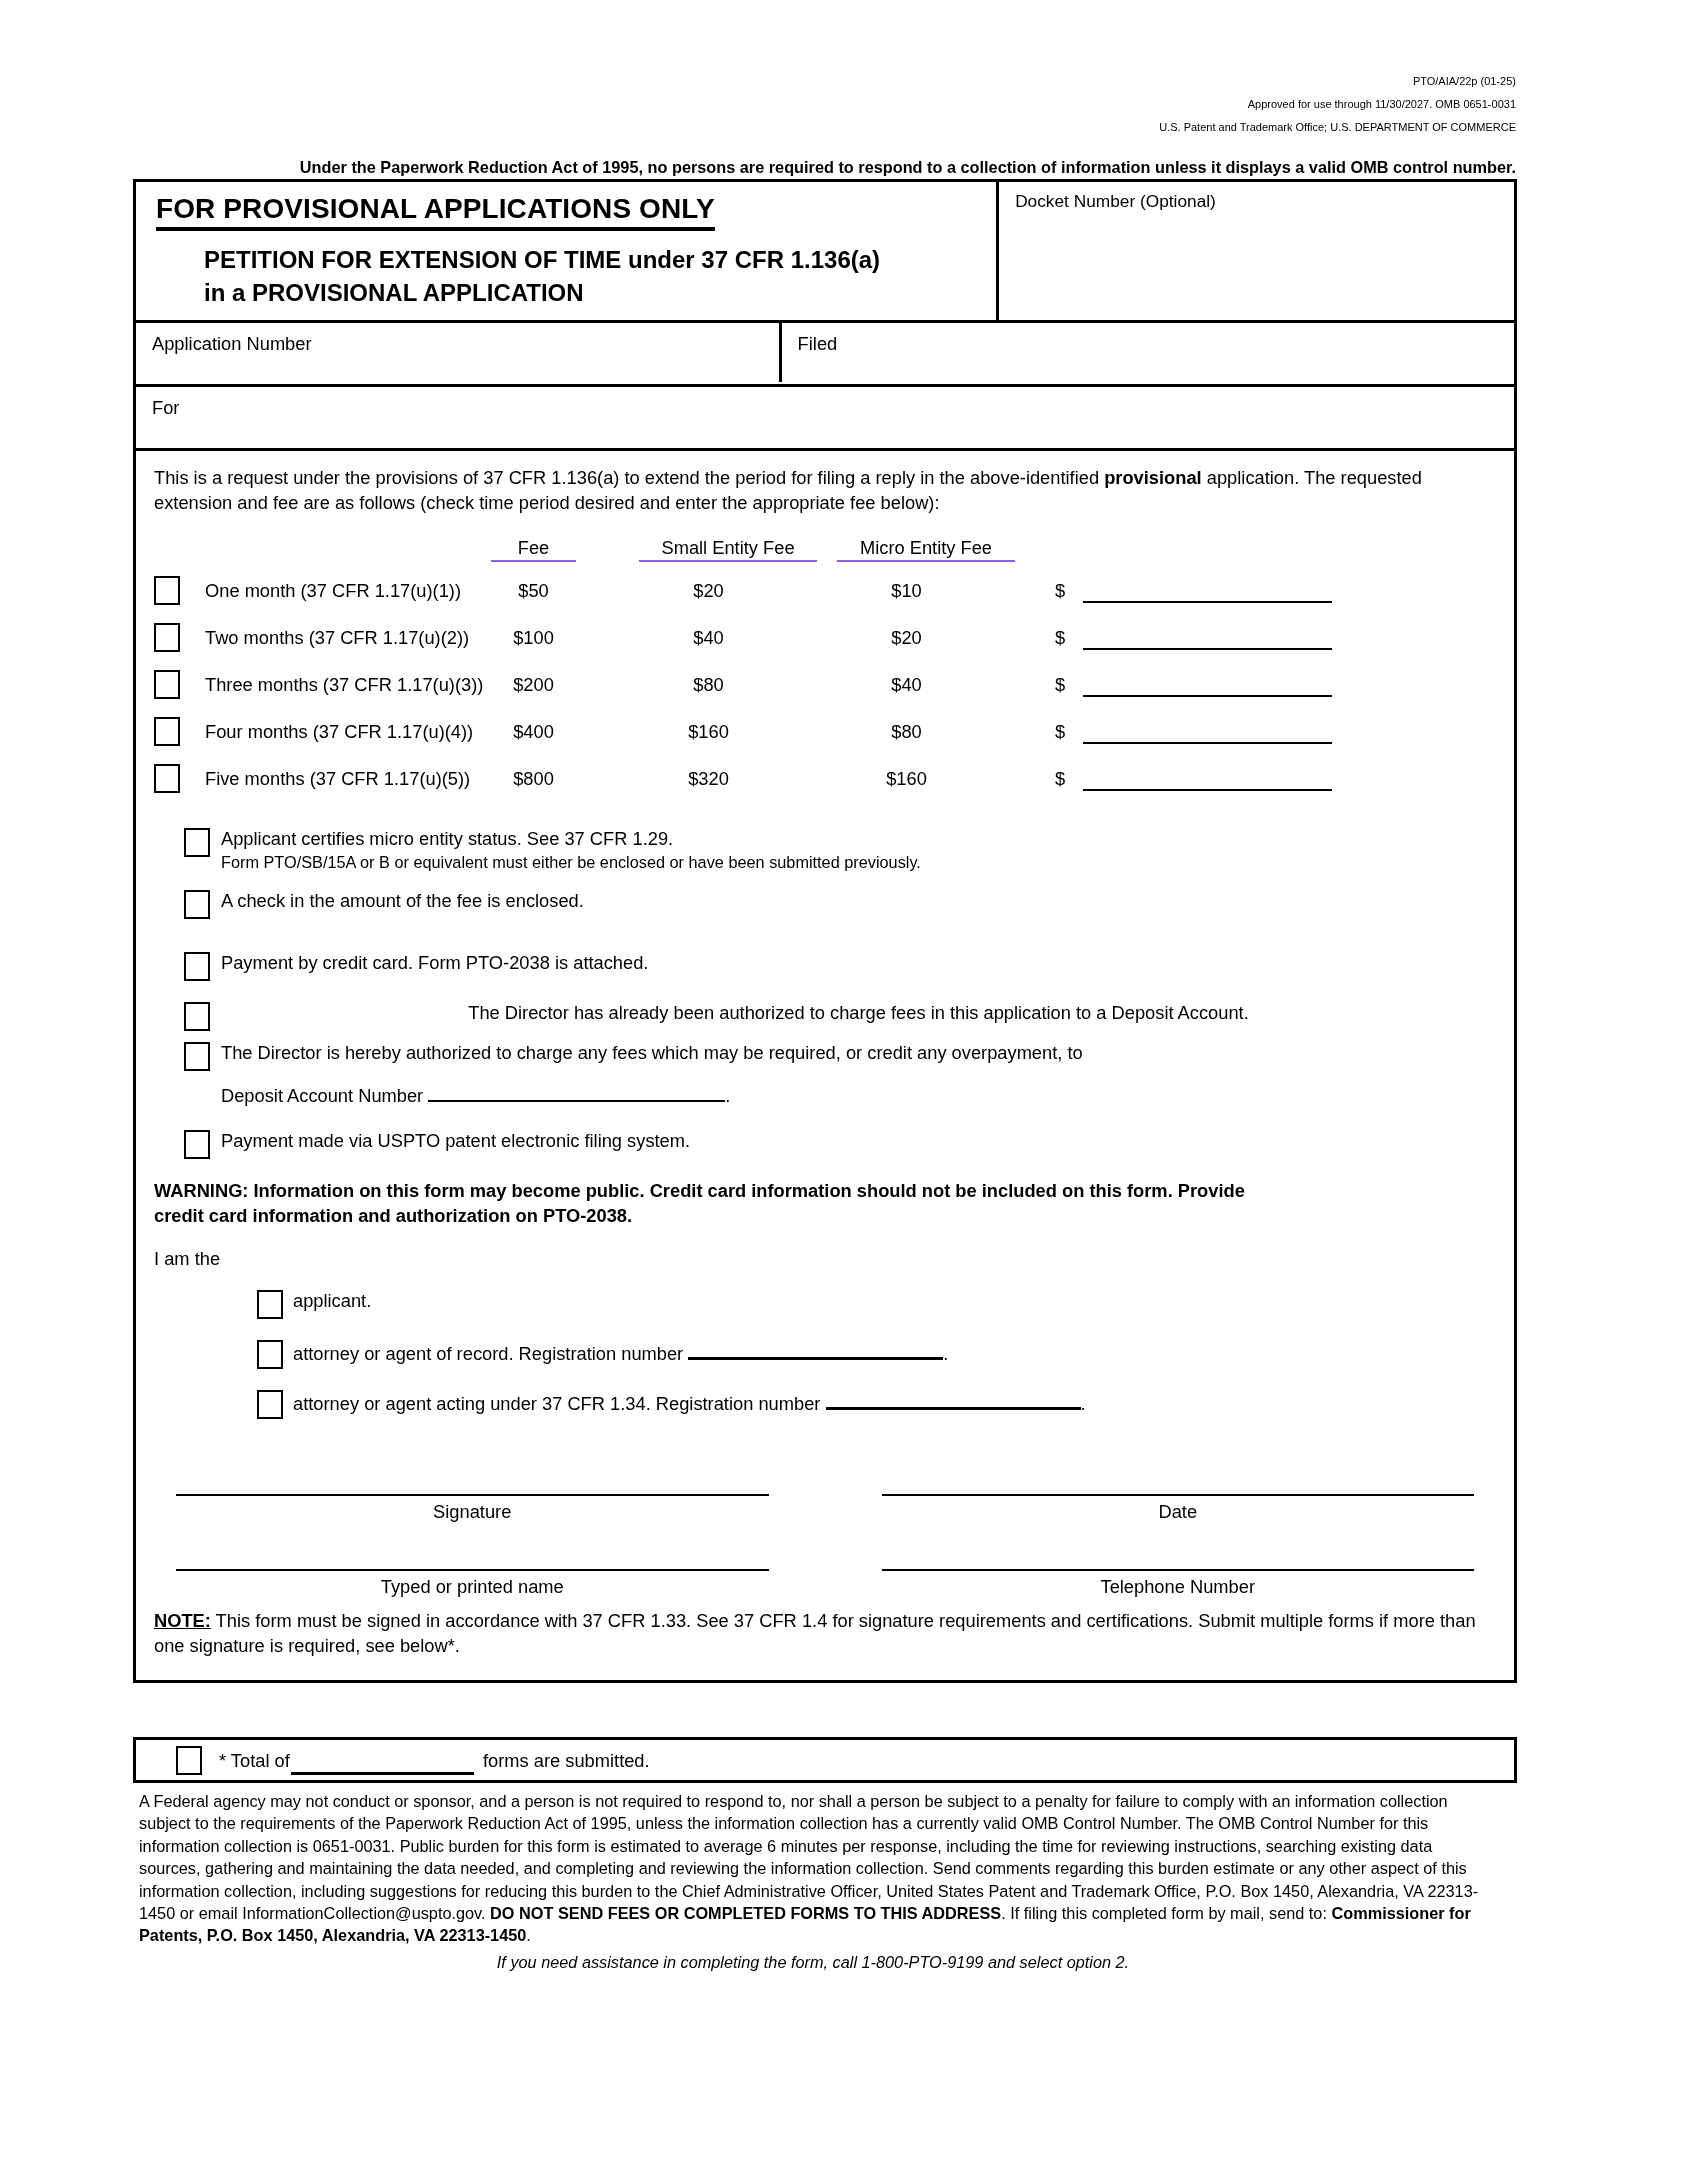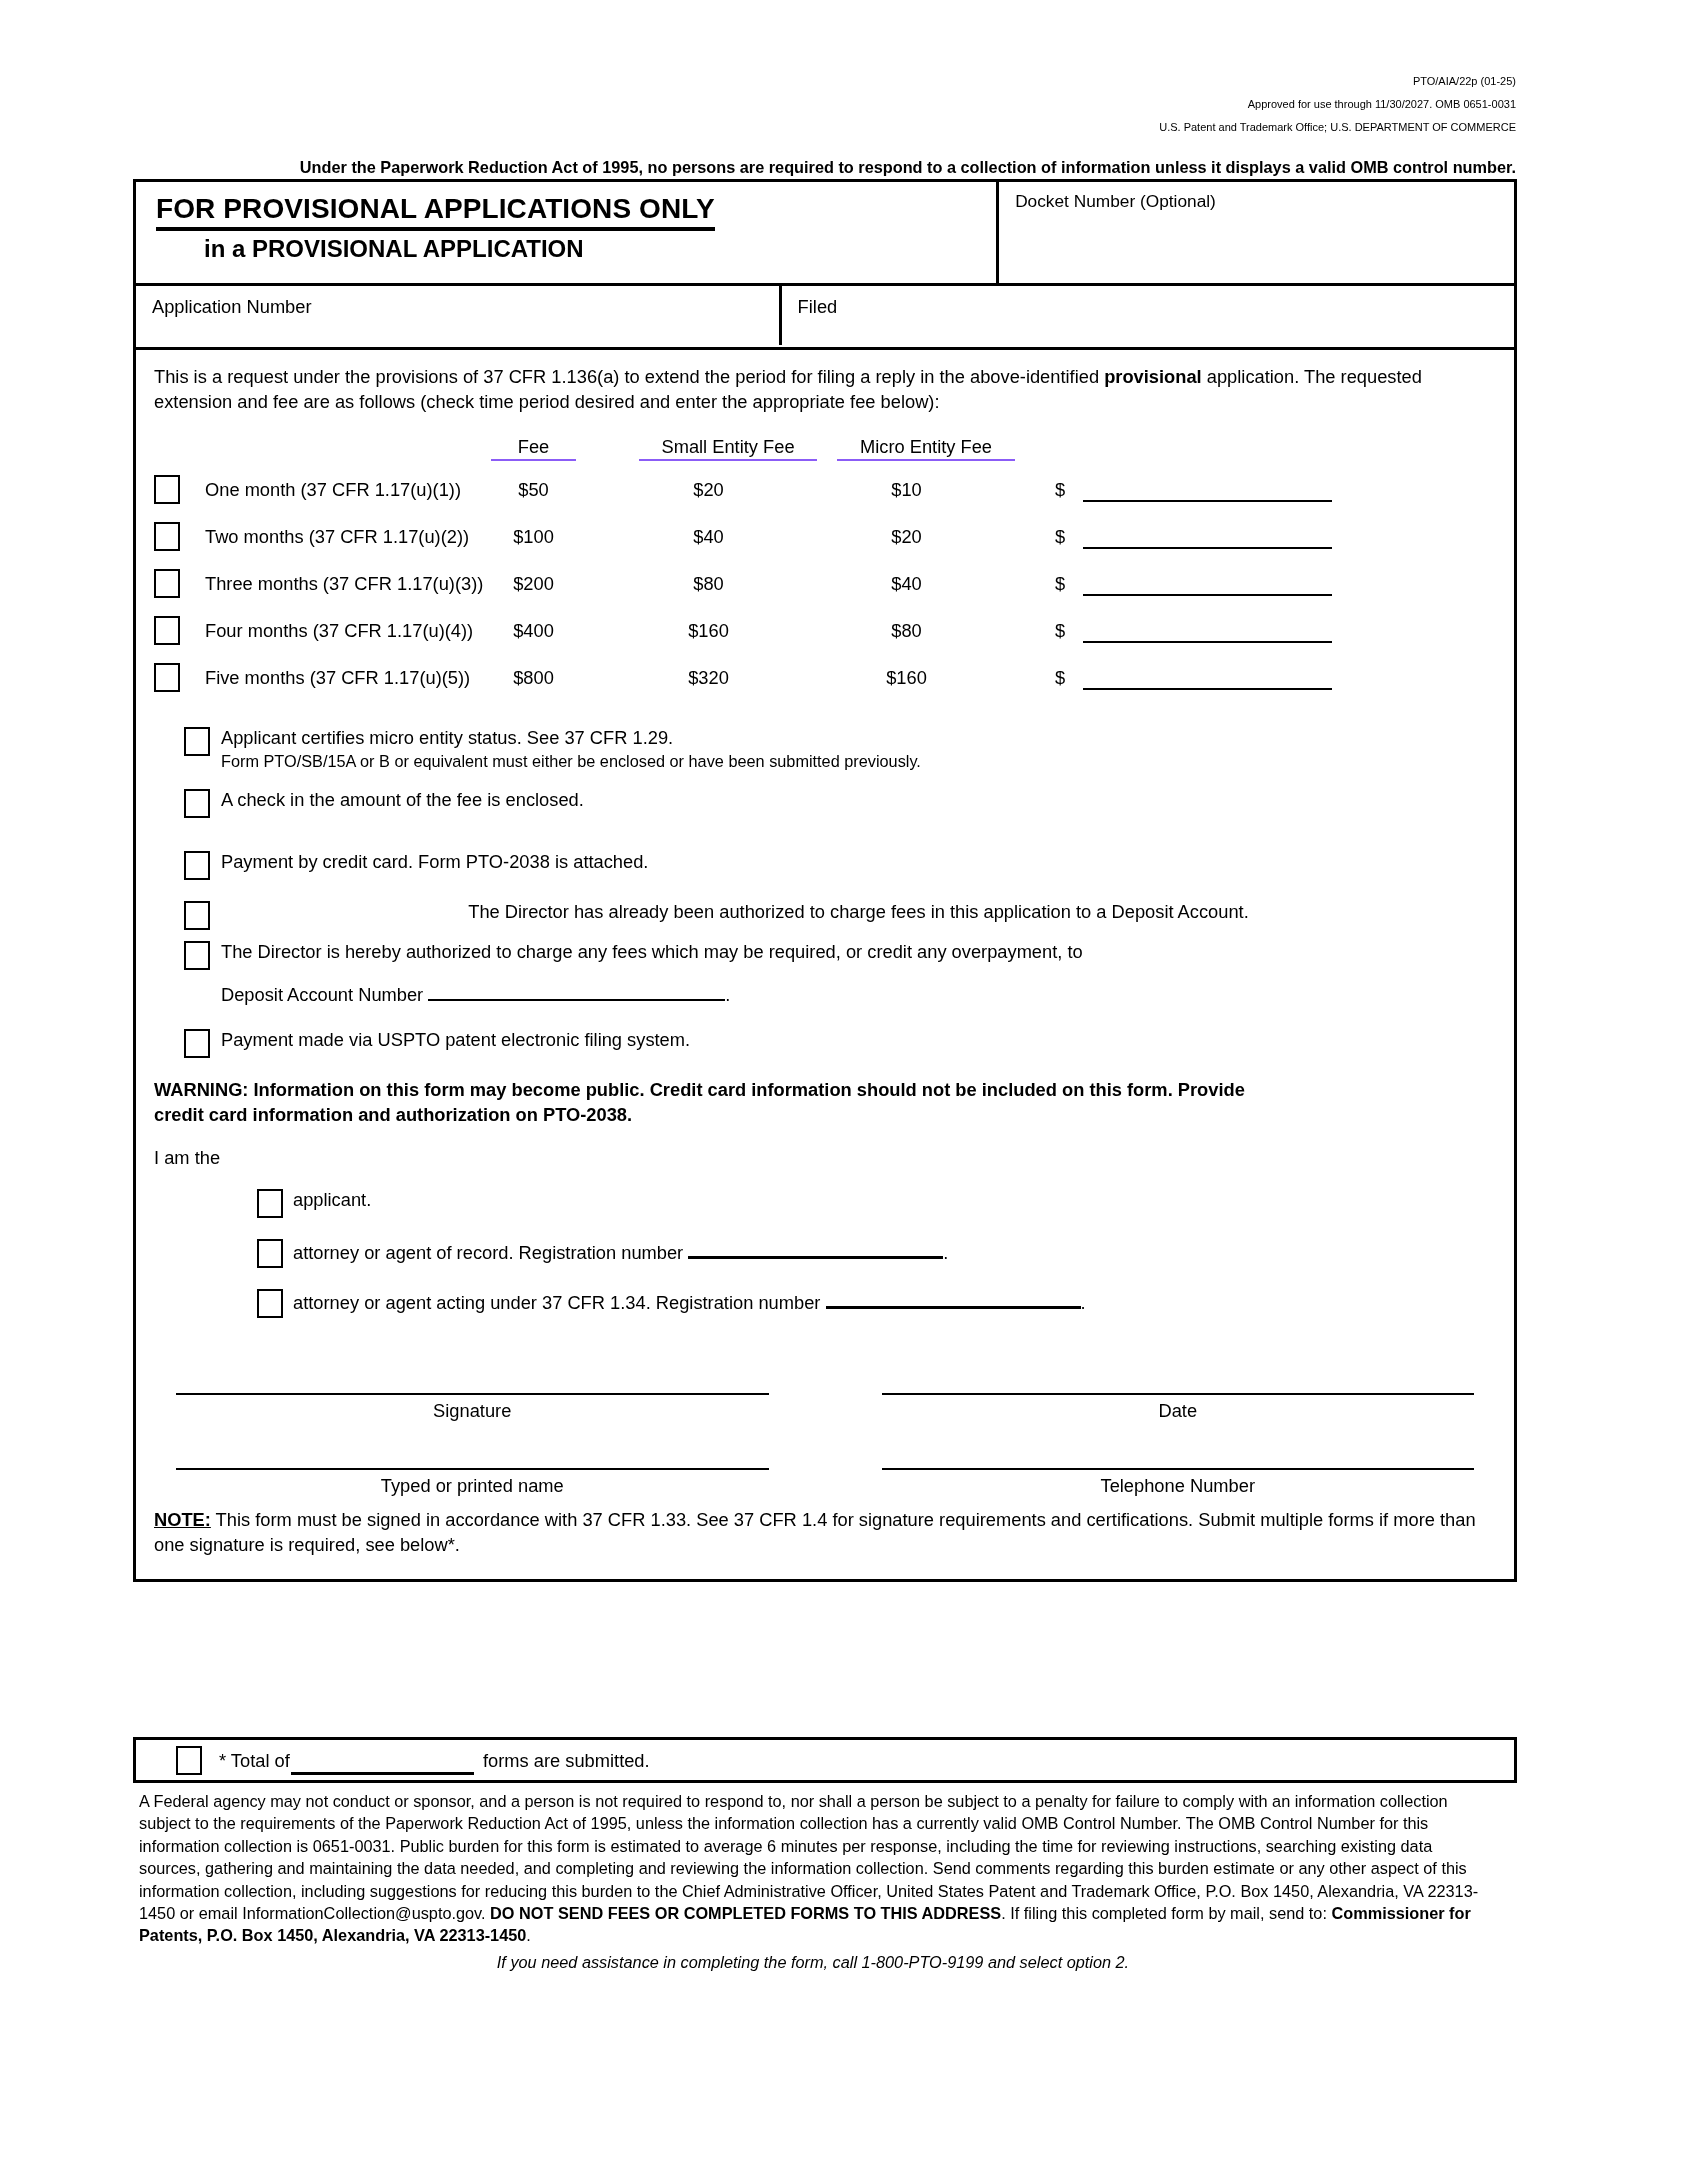--- a/index.html
+++ b/index.html
@@ -235,39 +235,46 @@
     <div>Approved for use through 11/30/2027. OMB 0651-0031</div>
     <div>U.S. Patent and Trademark Office; U.S. DEPARTMENT OF COMMERCE</div>
   </div>
   <div class="pra-line">Under the Paperwork Reduction Act of 1995, no persons are required to respond to a collection of information unless it displays a valid OMB control number.</div>
 
   <div class="form-box">
 
     <div class="row bb">
       <div class="cell br title-cell">
         <div class="title-main">FOR PROVISIONAL APPLICATIONS ONLY</div>
+        <div class="title-sub">PETITION FOR EXTENSION OF TIME under 37 CFR 1.136(a)</div>
         <div class="title-sub" style="padding-top:2px">in a PROVISIONAL APPLICATION</div>
       </div>
       <div class="cell docket-cell">
         <div class="docket-label">Docket Number (Optional)</div>
         <div style="height:71px;"></div>
       </div>
     </div>
 
     <div class="row bb">
       <div class="cell br appno-cell">
         <span class="field-label">Application Number</span>
         <span></span>
       </div>
       <div class="cell filed-cell">
         <span class="field-label">Filed</span>
         <span></span>
       </div>
     </div>
 
+    <div class="row bb">
+      <div class="cell for-cell">
+        <span class="field-label">For</span>
+        <span></span>
+      </div>
+    </div>
 
     <div class="row">
       <div class="cell body-cell">
 
         <p class="intro"><span>This is a request under the provisions of 37 CFR 1.136(a) to extend the period for filing a reply in the above-identified </span><b>provisional</b><span> application. The requested extension and fee are as follows (check time period desired and enter the appropriate fee below):</span></p>
 
         <div>
           <div class="fee-head">
             <span style="left:337px; width:85px; text-align:center;">Fee</span>
             <span style="left:485px; width:178px; text-align:center;">Small Entity Fee</span>

